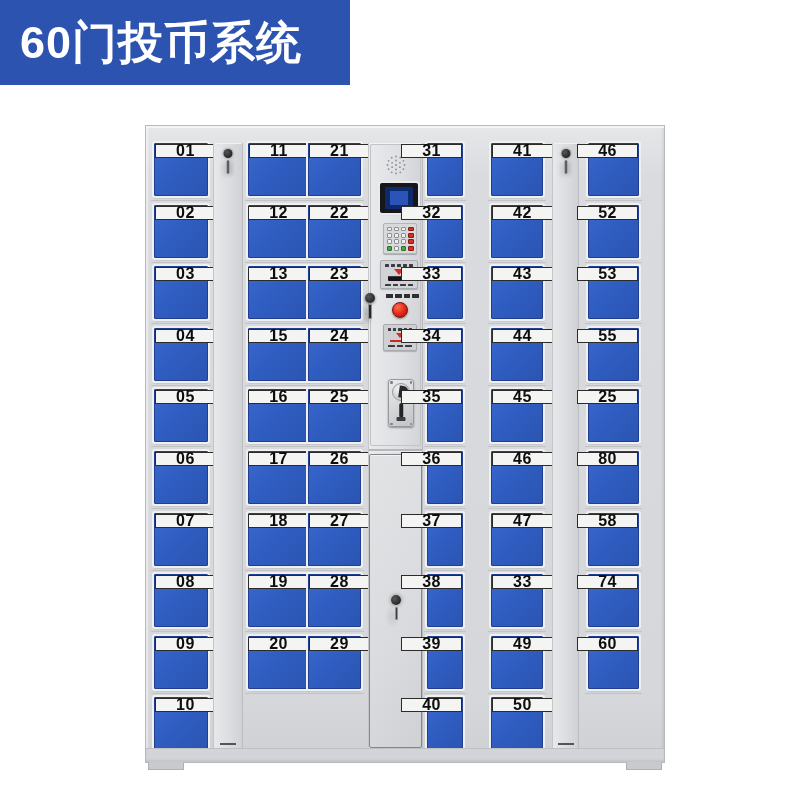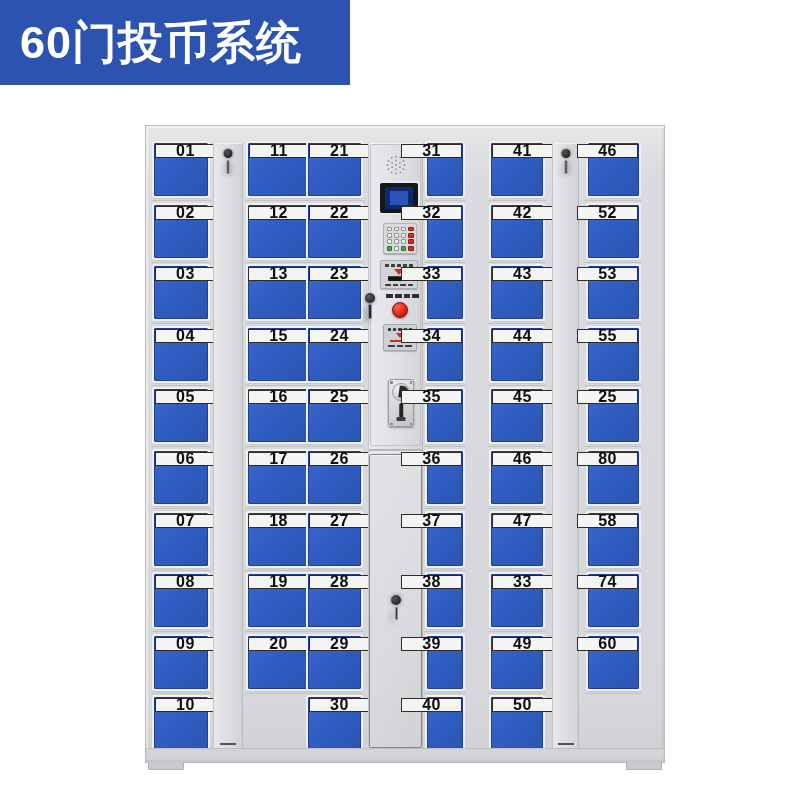--- a/index.html
+++ b/index.html
@@ -307,25 +307,20 @@
         </div>
       </div>
       <div class="door-cell">
         <div class="door">
           <span class="num left">28</span>
         </div>
       </div>
       <div class="door-cell">
         <div class="door">
           <span class="num left">29</span>
-        </div>
-      </div>
-      <div class="door-cell">
-        <div class="door">
-          <span class="num left">30</span>
         </div>
       </div>
     </div>
 
   <div class="col control cc">
     <div class="speaker">
       <svg width="30" height="30" viewBox="0 0 30 30">
         <g fill="#8e8f93">
           <circle cx="15" cy="15" r="1"></circle>
           <circle cx="15" cy="10.5" r="0.9"></circle>

